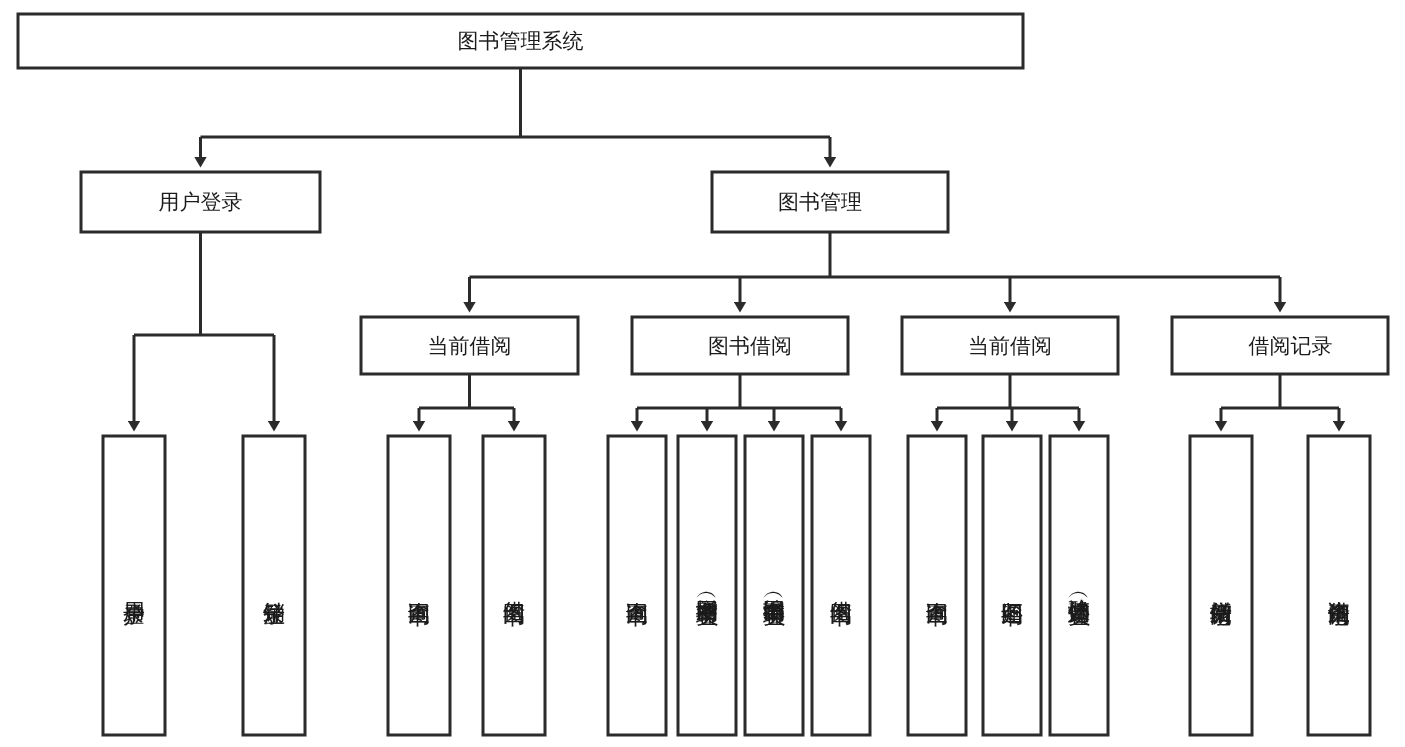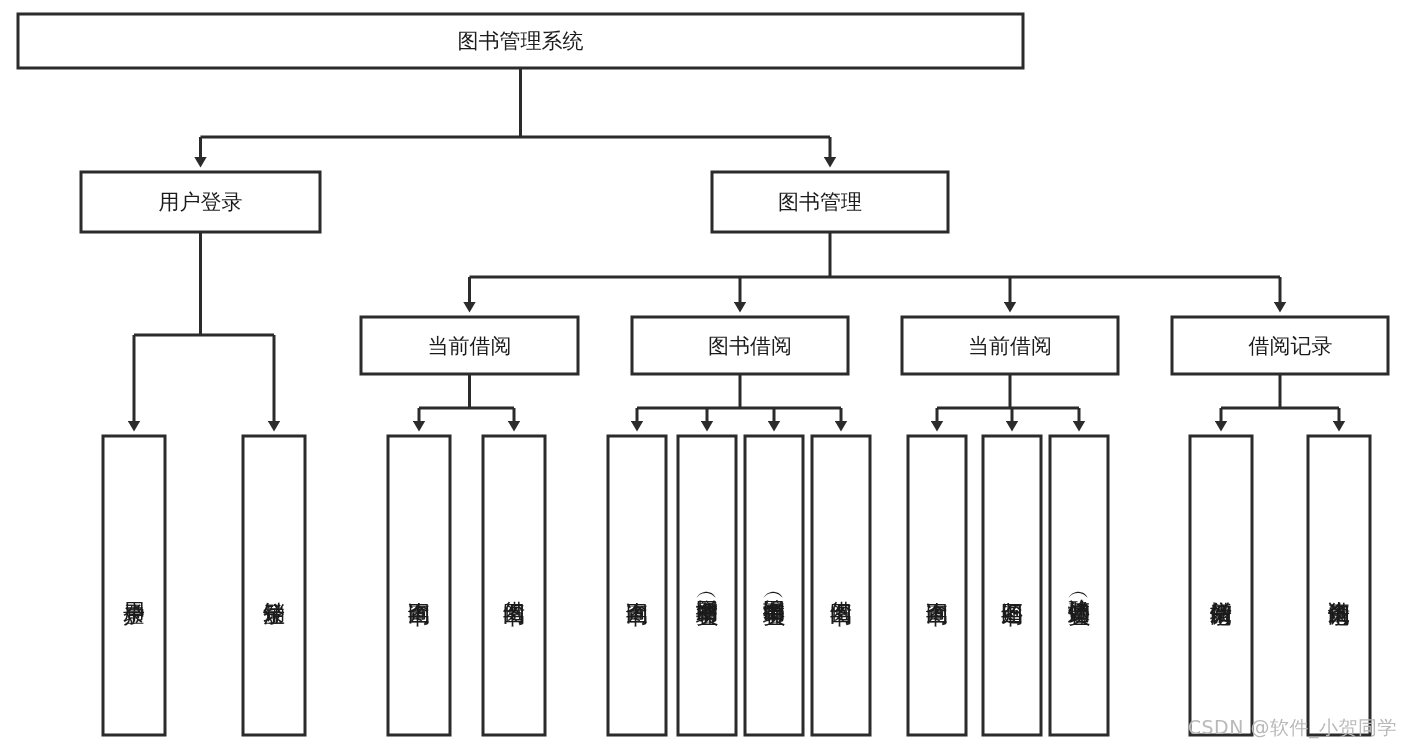--- a/index.html
+++ b/index.html
@@ -127,14 +127,13 @@
       <div class="vlabel-wrap" style="left: 678px; top: 436px; width: 58px; height: 299px;">新增图书（管理员）</div>
       <div class="vlabel-wrap" style="left: 745px; top: 436px; width: 58px; height: 299px;">编辑图书（管理员）</div>
       <div class="vlabel-wrap" style="left: 812px; top: 436px; width: 58px; height: 299px;">借阅图书</div>
       <div class="vlabel-wrap" style="left: 908px; top: 436px; width: 58px; height: 299px;">查询图书</div>
       <div class="vlabel-wrap" style="left: 983px; top: 436px; width: 58px; height: 299px;">归还图书</div>
       <div class="vlabel-wrap" style="left: 1050px; top: 436px; width: 58px; height: 299px;">确认归还（管理员）</div>
       <div class="vlabel-wrap" style="left: 1190px; top: 436px; width: 62px; height: 299px;">新增借阅记录</div>
       <div class="vlabel-wrap" style="left: 1308px; top: 436px; width: 62px; height: 299px;">查询借阅记录</div>
     </div>
 
-  <div id="watermark">CSDN @软件_小贺同学</div>
 </div>
 
 </body></html>

